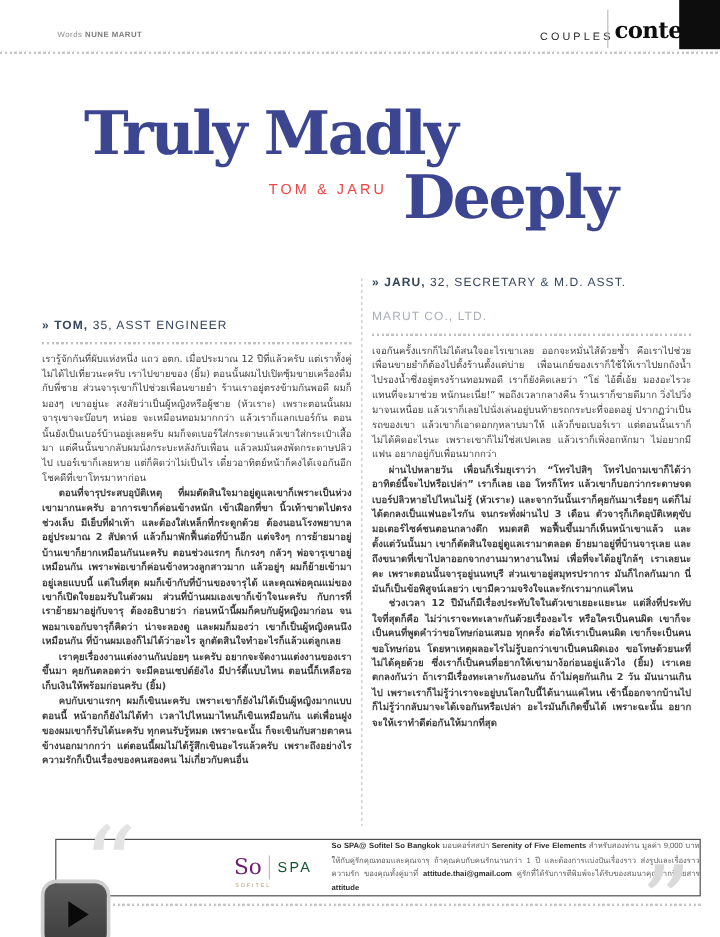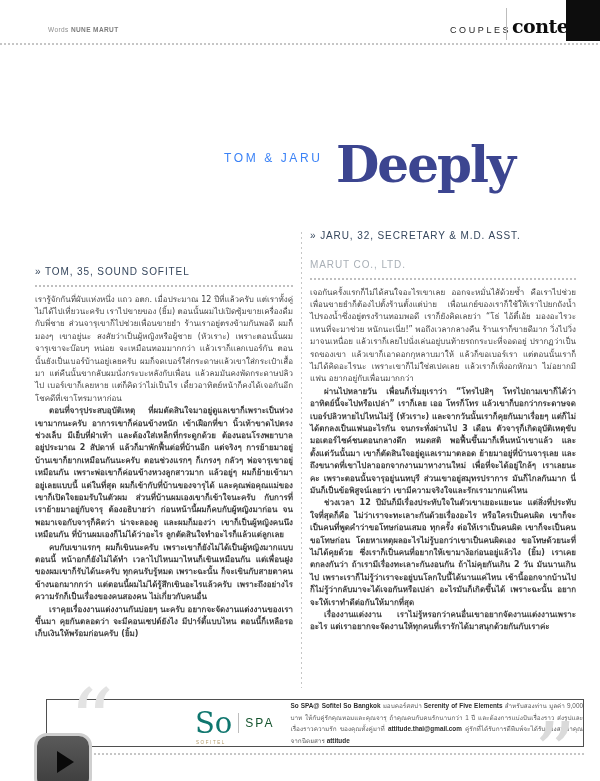--- a/index.html
+++ b/index.html
@@ -17,46 +17,46 @@
   .header-divider { position:absolute; left:506px; top:8px; width:1px; height:32px; background:#bdbdbd; }
   .magazine-logo { position:absolute; left:512px; top:15px; font-family:"DejaVu Serif", serif; font-weight:700; font-size:19px; letter-spacing:-.5px; color:#0c0c0c; }
   .corner-block { position:absolute; left:566px; top:0; width:34px; height:41px; background:#0d0d0d; }
   .dotline-h { position:absolute; height:2px; background:repeating-linear-gradient(90deg,#c6c6c6 0 2px,transparent 2px 4px); }
   .dot-top { left:0; top:43px; width:600px; }
 
   
   .title-line { position:absolute; font-family:"DejaVu Serif", serif; font-weight:700; color:#3c4590; font-size:50px; letter-spacing:-2px; line-height:1; }
   .title-1 { left:70px; top:86px; }
   .title-2 { left:336px; top:140px; }
-  .title-sub { position:absolute; left:224px; top:151px; font-size:12px; letter-spacing:2.6px; color:#3b82f6; }
+  .title-sub { position:absolute; left:224px; top:151px; font-size:12px; letter-spacing:2.6px; color:#ef4444; }
 
   
   .col { position:absolute; }
   .col-left  { left:35px;  top:265px; width:258px; }
   .col-right { left:310px; top:229px; width:266px; }
   .col-divider { position:absolute; left:301px; top:232px; width:1px; height:456px;
     background:repeating-linear-gradient(180deg,#c6c6c6 0 2px,transparent 2px 5px); }
   .story-heading { font-size:10px; letter-spacing:.9px; color:#35465c; line-height:14.5px; }
-  .story-heading .hb { font-weight:normal;text-align:center; }
+  .story-heading .hb { font-weight:bold;text-align:center; }
   .story-heading .sub { color:#a8afb6; }
   .heading-rule { height:2px; margin:5px 0 7px 0;
     background:repeating-linear-gradient(90deg,#c0c0c0 0 2px,transparent 2px 4px); }
   .story p {
     font-family:"DejaVu Sans", sans-serif;
     font-size:8px; line-height:12.4px; text-align:justify; color:#3f3f3f;
   }
   .story p + p { text-indent:14px;font-weight:bold; }
 
   
   .promo-box { position:absolute; left:46px; top:699px; width:538px; height:48px;
     border:1px solid #4f4f4f; background:#fff; display:flex; align-items:center; }
   .promo-quote-open { position:absolute; left:22px; top:-22px; font-family:"DejaVu Serif", serif;
     font-size:88px; line-height:1; color:#e3e3e3; pointer-events:none; }
   .promo-logo { position:relative; margin-left:148px; display:flex; align-items:center; }
-  .promo-logo .so { font-family:"DejaVu Serif", serif; font-size:29px; color:#0f766e; line-height:1; }
+  .promo-logo .so { font-family:"DejaVu Serif", serif; font-size:18px; color:#701a75; line-height:1; }
   .promo-logo .bar { width:1px; height:20px; background:#bdbdbd; margin:0 6px; }
   .promo-logo .spa { font-size:12px; letter-spacing:2px; color:#14532d; }
   .promo-logo .sofitel { position:absolute; left:1px; bottom:-7px; font-size:4.5px; letter-spacing:1.6px; color:#b29968; }
   .promo-text { margin-left:16px; width:318px; font-size:6.4px; line-height:11.5px; color:#5a5a5a; text-align:justify; }
   .promo-text b { color:#2f2f2f; }
   .dot-bottom { left:46px; top:753px; width:538px; }
   .close-quote { position:absolute; left:534px; top:712px; font-family:"DejaVu Serif", serif;
     font-size:82px; line-height:1; color:#dadada; }
 
   
@@ -74,50 +74,50 @@
   <div class="credits">
     <span>Words</span>
     <b>NUNE MARUT</b>
   </div>
   <div class="section-label">COUPLES</div>
   <div class="header-divider"></div>
   <div class="magazine-logo">context</div>
   <div class="corner-block"></div>
   <div class="dotline-h dot-top"></div>
 
+  <div class="title-line title-1">Truly Madly</div>
   <div class="title-sub">TOM &amp; JARU</div>
   <div class="title-line title-2">Deeply</div>
 
   <div class="col-divider"></div>
 
   <div class="col col-left">
     <div class="story-heading">
-      <span class="hb">» TOM,</span><span> 35, SOUND SOFITEL</span>
+      <span class="hb">» TOM,</span><span> 35, ASST ENGINEER</span>
     </div>
     <div class="heading-rule"></div>
     <div class="story">
       <p>เรารู้จักกันที่ผับแห่งหนึ่ง แถว อตก. เมื่อประมาณ 12 ปีที่แล้วครับ แต่เราทั้งคู่ไม่ได้ไปเที่ยวนะครับ เราไปขายของ (ยิ้ม) ตอนนั้นผมไปเปิดซุ้มขายเครื่องดื่มกับพี่ชาย ส่วนจารุเขาก็ไปช่วยเพื่อนขายยำ ร้านเราอยู่ตรงข้ามกันพอดี ผมก็มองๆ เขาอยู่นะ สงสัยว่าเป็นผู้หญิงหรือผู้ชาย (หัวเราะ) เพราะตอนนั้นผมจารุเขาจะบ๊อบๆ หน่อย จะเหมือนทอมมากกว่า แล้วเราก็แลกเบอร์กัน ตอนนั้นยังเป็นเบอร์บ้านอยู่เลยครับ ผมก็จดเบอร์ใส่กระดาษแล้วเขาใส่กระเป๋าเสื้อมา แต่คืนนั้นขากลับผมนั่งกระบะหลังกับเพื่อน แล้วลมมันคงพัดกระดาษปลิวไป เบอร์เขาก็เลยหาย แต่ก็คิดว่าไม่เป็นไร เดี๋ยวอาทิตย์หน้าก็คงได้เจอกันอีก โชคดีที่เขาโทรมาหาก่อน</p>
       <p>ตอนที่จารุประสบอุบัติเหตุ ที่ผมตัดสินใจมาอยู่ดูแลเขาก็เพราะเป็นห่วงเขามากนะครับ อาการเขาก็ค่อนข้างหนัก เข้าเฝือกที่ขา นิ้วเท้าขาดไปตรงช่วงเล็บ มีเย็บที่ฝ่าเท้า และต้องใส่เหล็กที่กระดูกด้วย ต้องนอนโรงพยาบาลอยู่ประมาณ 2 สัปดาห์ แล้วก็มาพักฟื้นต่อที่บ้านอีก แต่จริงๆ การย้ายมาอยู่บ้านเขาก็ยากเหมือนกันนะครับ ตอนช่วงแรกๆ ก็เกรงๆ กลัวๆ พ่อจารุเขาอยู่เหมือนกัน เพราะพ่อเขาก็ค่อนข้างหวงลูกสาวมาก แล้วอยู่ๆ ผมก็ย้ายเข้ามาอยู่เลยแบบนี้ แต่ในที่สุด ผมก็เข้ากับที่บ้านของจารุได้ และคุณพ่อคุณแม่ของเขาก็เปิดใจยอมรับในตัวผม ส่วนที่บ้านผมเองเขาก็เข้าใจนะครับ กับการที่เราย้ายมาอยู่กับจารุ ต้องอธิบายว่า ก่อนหน้านี้ผมก็คบกับผู้หญิงมาก่อน จนพอมาเจอกับจารุก็คิดว่า น่าจะลองดู และผมก็มองว่า เขาก็เป็นผู้หญิงคนนึงเหมือนกัน ที่บ้านผมเองก็ไม่ได้ว่าอะไร ลูกตัดสินใจทำอะไรก็แล้วแต่ลูกเลย</p>
+      <p>เราคุยเรื่องงานแต่งงานกันบ่อยๆ นะครับ อยากจะจัดงานแต่งงานของเราขึ้นมา คุยกันตลอดว่า จะมีคอนเซปต์ยังไง มีปาร์ตี้แบบไหน ตอนนี้ก็เหลือรอเก็บเงินให้พร้อมก่อนครับ (ยิ้ม)</p>
       <p>คบกับเขาแรกๆ ผมก็เขินนะครับ เพราะเขาก็ยังไม่ได้เป็นผู้หญิงมากแบบตอนนี้ หน้าอกก็ยังไม่ได้ทำ เวลาไปไหนมาไหนก็เขินเหมือนกัน แต่เพื่อนฝูงของผมเขาก็รับได้นะครับ ทุกคนรับรู้หมด เพราะฉะนั้น ก็จะเขินกับสายตาคนข้างนอกมากกว่า แต่ตอนนี้ผมไม่ได้รู้สึกเขินอะไรแล้วครับ เพราะถึงอย่างไรความรักก็เป็นเรื่องของคนสองคน ไม่เกี่ยวกับคนอื่น</p>
-      <p>เราคุยเรื่องงานแต่งงานกันบ่อยๆ นะครับ อยากจะจัดงานแต่งงานของเราขึ้นมา คุยกันตลอดว่า จะมีคอนเซปต์ยังไง มีปาร์ตี้แบบไหน ตอนนี้ก็เหลือรอเก็บเงินให้พร้อมก่อนครับ (ยิ้ม)</p>
     </div>
   </div>
 
   <div class="col col-right">
     <div class="story-heading">
       <span class="hb">» JARU,</span><span> 32, SECRETARY &amp; M.D. ASST.</span><br>
       <br>
       <span class="sub">MARUT CO., LTD.</span>
     </div>
     <div class="heading-rule"></div>
     <div class="story">
       <p>เจอกันครั้งแรกก็ไม่ได้สนใจอะไรเขาเลย ออกจะหมั่นไส้ด้วยซ้ำ คือเราไปช่วยเพื่อนขายยำก็ต้องไปตั้งร้านตั้งแต่บ่าย เพื่อนเกย์ของเราก็ใช้ให้เราไปยกถังน้ำ ไปรองน้ำซึ่งอยู่ตรงร้านทอมพอดี เราก็ยังคิดเลยว่า “โธ่ ไอ้ตี๋เอ้ย มองอะไรวะ แทนที่จะมาช่วย หนักนะเนี่ย!” พอถึงเวลากลางคืน ร้านเราก็ขายดีมาก วิ่งไปวิ่งมาจนเหนื่อย แล้วเราก็เลยไปนั่งเล่นอยู่บนท้ายรถกระบะที่จอดอยู่ ปรากฏว่าเป็นรถของเขา แล้วเขาก็เอาดอกกุหลาบมาให้ แล้วก็ขอเบอร์เรา แต่ตอนนั้นเราก็ไม่ได้คิดอะไรนะ เพราะเขาก็ไม่ใช่สเปคเลย แล้วเราก็เพิ่งอกหักมา ไม่อยากมีแฟน อยากอยู่กับเพื่อนมากกว่า</p>
       <p>ผ่านไปหลายวัน เพื่อนก็เริ่มยุเราว่า “โทรไปสิๆ โทรไปถามเขาก็ได้ว่าอาทิตย์นี้จะไปหรือเปล่า” เราก็เลย เออ โทรก็โทร แล้วเขาก็บอกว่ากระดาษจดเบอร์ปลิวหายไปไหนไม่รู้ (หัวเราะ) และจากวันนั้นเราก็คุยกันมาเรื่อยๆ แต่ก็ไม่ได้ตกลงเป็นแฟนอะไรกัน จนกระทั่งผ่านไป 3 เดือน ตัวจารุก็เกิดอุบัติเหตุขับมอเตอร์ไซค์ชนตอนกลางดึก หมดสติ พอฟื้นขึ้นมาก็เห็นหน้าเขาแล้ว และตั้งแต่วันนั้นมา เขาก็ตัดสินใจอยู่ดูแลเรามาตลอด ย้ายมาอยู่ที่บ้านจารุเลย และถึงขนาดที่เขาไปลาออกจากงานมาหางานใหม่ เพื่อที่จะได้อยู่ใกล้ๆ เราเลยนะคะ เพราะตอนนั้นจารุอยู่นนทบุรี ส่วนเขาอยู่สมุทรปราการ มันก็ไกลกันมาก นี่มันก็เป็นข้อพิสูจน์เลยว่า เขามีความจริงใจและรักเรามากแค่ไหน</p>
       <p>ช่วงเวลา 12 ปีมันก็มีเรื่องประทับใจในตัวเขาเยอะแยะนะ แต่สิ่งที่ประทับใจที่สุดก็คือ ไม่ว่าเราจะทะเลาะกันด้วยเรื่องอะไร หรือใครเป็นคนผิด เขาก็จะเป็นคนที่พูดคำว่าขอโทษก่อนเสมอ ทุกครั้ง ต่อให้เราเป็นคนผิด เขาก็จะเป็นคนขอโทษก่อน โดยหาเหตุผลอะไรไม่รู้บอกว่าเขาเป็นคนผิดเอง ขอโทษด้วยนะที่ไม่ได้คุยด้วย ซึ่งเราก็เป็นคนที่อยากให้เขามาง้อก่อนอยู่แล้วไง (ยิ้ม) เราเคยตกลงกันว่า ถ้าเรามีเรื่องทะเลาะกันงอนกัน ถ้าไม่คุยกันเกิน 2 วัน มันนานเกินไป เพราะเราก็ไม่รู้ว่าเราจะอยู่บนโลกใบนี้ได้นานแค่ไหน เช้านี้ออกจากบ้านไป ก็ไม่รู้ว่ากลับมาจะได้เจอกันหรือเปล่า อะไรมันก็เกิดขึ้นได้ เพราะฉะนั้น อยากจะให้เราทำดีต่อกันให้มากที่สุด</p>
-      <p>เรื่องงานแต่งงาน เราไม่รู้หรอกว่าคนอื่นเขาอยากจัดงานแต่งงานเพราะอะไร แต่เราอยากจะจัดงานให้ทุกคนที่เรารักได้มาสนุกด้วยกันกับเราค่ะ</p>
     </div>
   </div>
 
   <div class="promo-box">
     <div class="promo-quote-open">“</div>
     <div class="promo-logo">
       <span class="so">So</span>
       <span class="sofitel">SOFITEL</span>
       <span class="bar"></span>
       <span class="spa">SPA</span>

